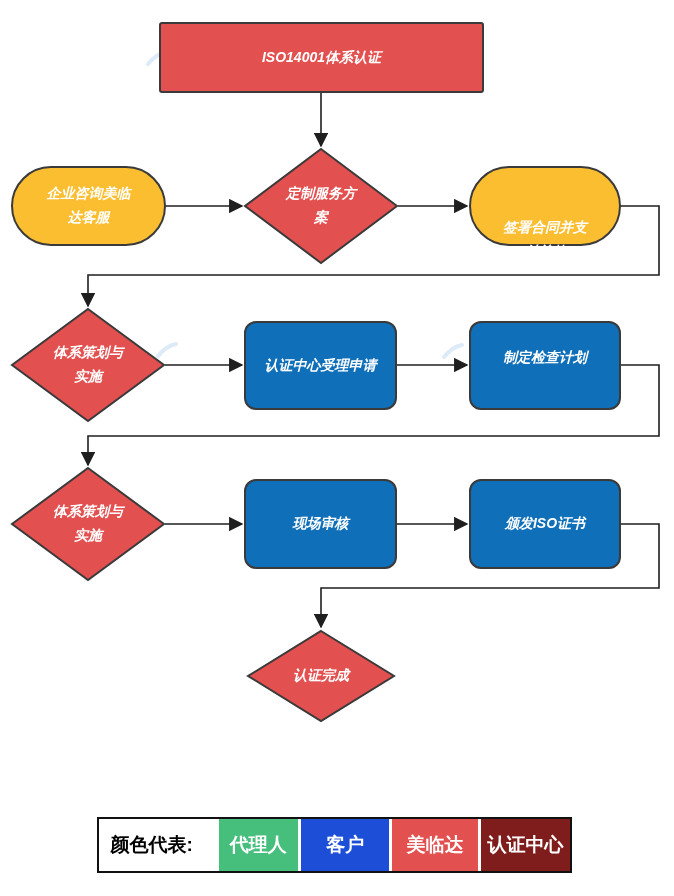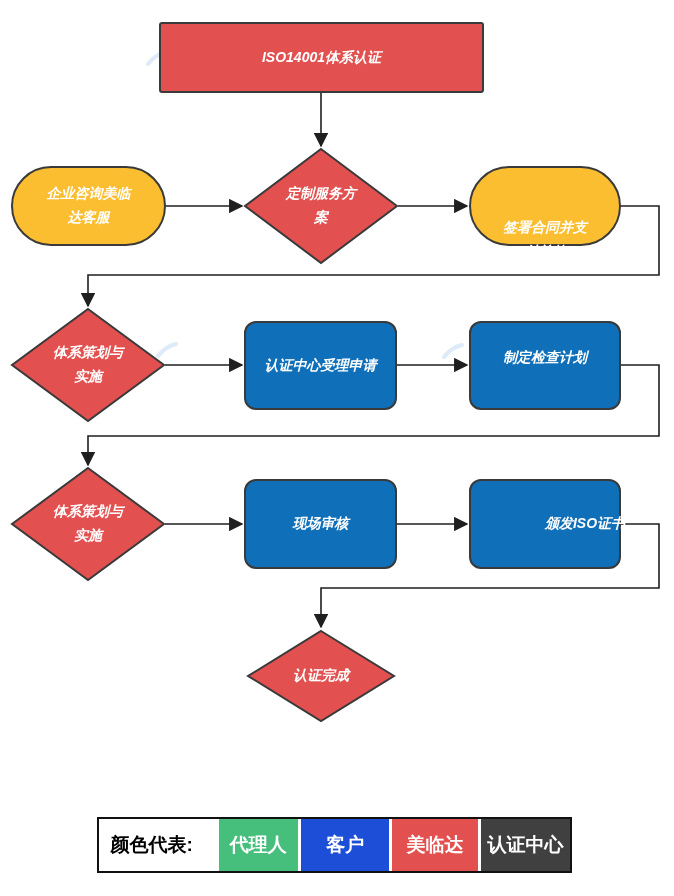--- a/index.html
+++ b/index.html
@@ -109,29 +109,29 @@
   <div class="node-label" style="left:470px;top:314px;width:150px;height:87px;">
       <span>制定检查计划</span>
     </div>
 
   <div class="node-label w76" style="left:18px;top:470px;width:140px;height:108px;">
       <span>体系策划与实施</span>
     </div>
   <div class="node-label" style="left:245px;top:480px;width:151px;height:88px;">
       <span>现场审核</span>
     </div>
-  <div class="node-label" style="left:470px;top:480px;width:150px;height:88px;margin-left:40px;">
+  <div class="node-label" style="left:470px;top:480px;width:150px;height:88px;">
       <span>颁发ISO证书</span>
     </div>
 
   <div class="node-label" style="left:248px;top:631px;width:146px;height:90px;">
       <span>认证完成</span>
     </div>
 
   <div class="legend">
     <div class="legend-label">颜色代表:</div>
     <div class="legend-cell lc1" style="background-color: rgb(70, 190, 124);">代理人</div>
     <div class="legend-cell lc2" style="background-color: #1d4ed8;">客户</div>
     <div class="legend-cell lc3" style="background-color: rgb(226, 80, 80);">美临达</div>
-    <div class="legend-cell lc4" style="background-color: #404040;">认证中心</div>
+    <div class="legend-cell lc4" style="background-color: #7f1d1d;">认证中心</div>
   </div>
 
 </div>
 
 </body></html>

